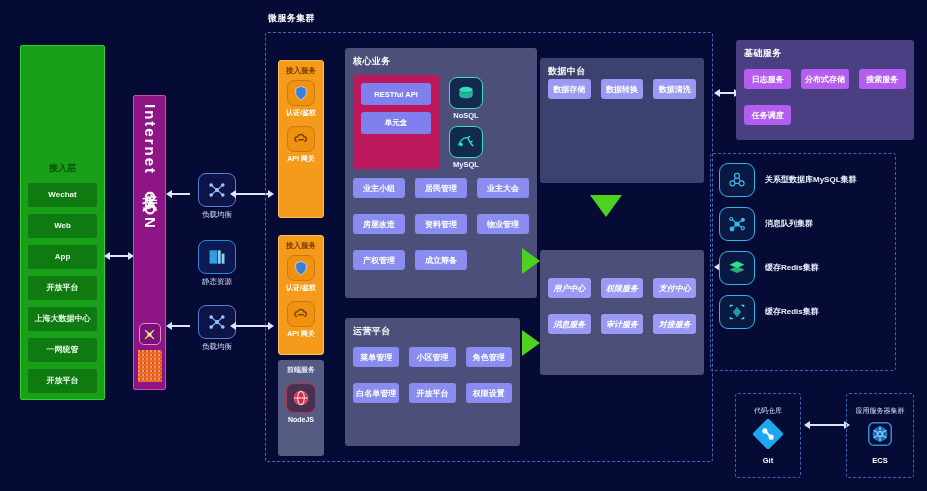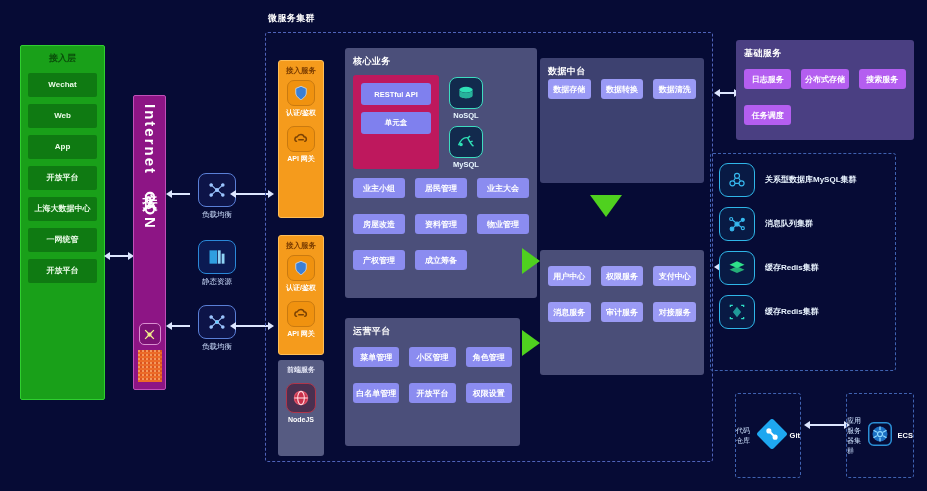--- a/index.html
+++ b/index.html
@@ -19,21 +19,21 @@
     color:#ffffff; font-size:9px; font-weight:bold; letter-spacing:.4px;
   }
 
   
   #access-layer {
     left:20px; top:45px; width:85px; height:355px;
     background:#19a019;
     border:1px solid #2fcf2f;
     border-radius:2px;
     padding:6px 7px;
-    display:flex; flex-direction:column; align-items:center; gap:7px;
+    display:flex; flex-direction:column; align-items:center; gap:7px;justify-content:flex-end;
   }
   #access-layer .hdr { color:#0a4e0a; font-size:9px; font-weight:bold; margin-bottom:1px; }
   .green-chip {
     width:100%; height:24px; background:#0f7a12; border-radius:2px;
     color:#eafbe7; font-size:8px; font-weight:bold;
     display:flex; align-items:center; justify-content:center; text-align:center;
     line-height:1.05; padding:1px;
   }
 
   
@@ -143,21 +143,21 @@
   .clu-row { display:flex; align-items:center; gap:10px; }
   .clu-ico {
     width:36px;height:34px;border:1px solid #2fb6e8;border-radius:9px;background:#081a44;
     display:flex;align-items:center;justify-content:center;flex:0 0 auto;
   }
   .clu-txt { color:#e9f4ff; font-size:8px; font-weight:bold; line-height:1.25; }
 
   
   .dashbox {
     border:1px dashed #3f62b0; border-radius:3px;
-    display:flex;flex-direction:row;align-items:center;justify-content:center;gap:3px;
+    display:flex;flex-direction:column;align-items:center;justify-content:center;gap:3px;
   }
   .dashbox .t { color:#cfe3ff; font-size:7px; }
   .dashbox .cap { color:#ffffff; font-size:7.5px; font-weight:bold; }
 
   
   .arrow-h { position:absolute; height:2px; background:#dde6ff; }
   .ah-cap-l, .ah-cap-r {
     position:absolute; width:0;height:0; border-top:4px solid transparent; border-bottom:4px solid transparent;
   }
   .ah-cap-l { border-right:6px solid #dde6ff; }
@@ -368,21 +368,21 @@
     <div class="grid2" style="margin-top:1px;">
       <div class="chip lilac">数据存储</div>
       <div class="chip lilac">数据转换</div>
       <div class="chip lilac">数据清洗</div>
     </div>
   </div>
 
   <div class="tri-green-down" style="left:590px; top:195px;"></div>
 
   <div class="abs panel core" style="left:540px; top:250px; width:164px; height:125px;">
-    <div class="grid2" style="margin-top:9px;">
+    <div class="grid2" style="margin-top:21px;font-style:italic;">
       <div class="chip lilac">用户中心</div>
       <div class="chip lilac">权限服务</div>
       <div class="chip lilac">支付中心</div>
       <div class="chip lilac">消息服务</div>
       <div class="chip lilac">审计服务</div>
       <div class="chip lilac">对接服务</div>
     </div>
   </div>
 
   <div class="arrow-h" style="left:716px; top:92px; width:22px;"></div>

